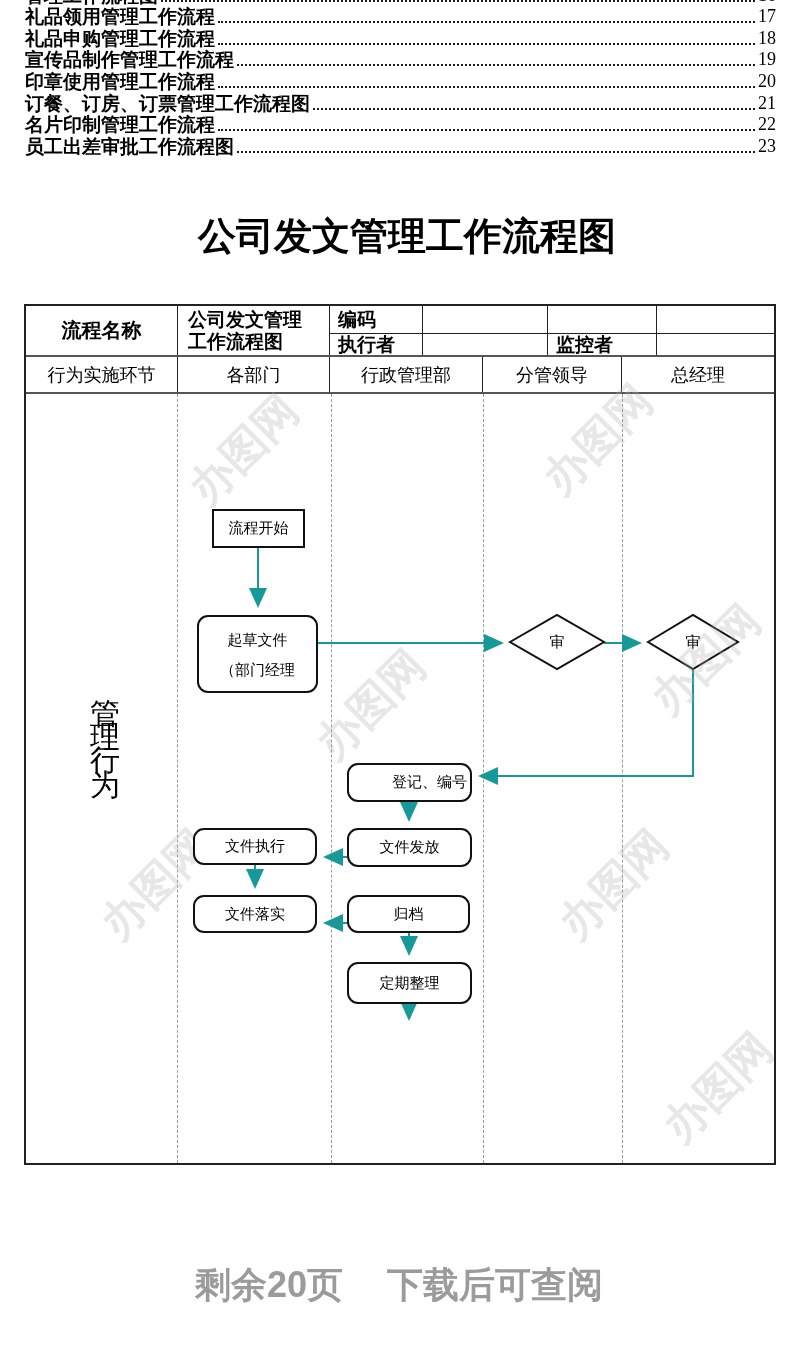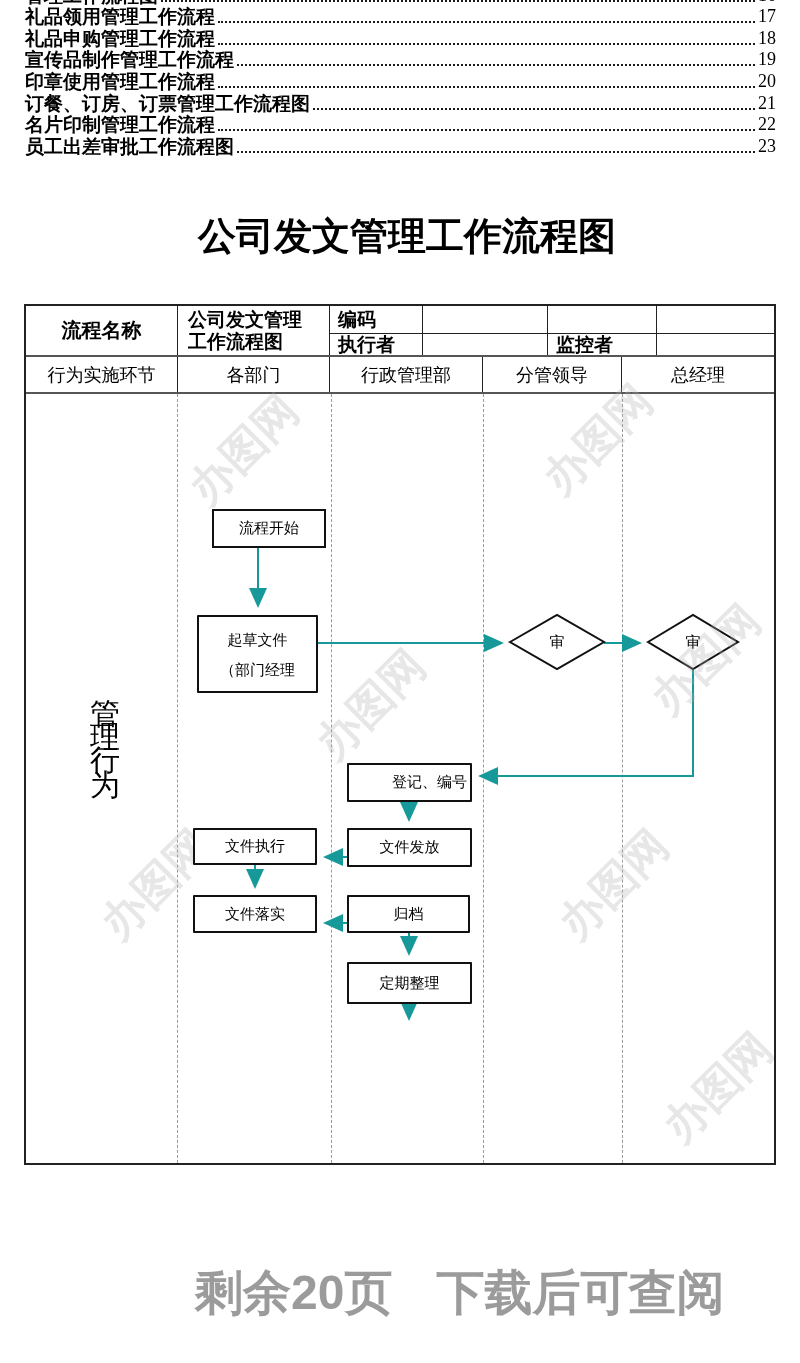--- a/index.html
+++ b/index.html
@@ -48,33 +48,33 @@
   .vlabel{
     position:absolute;left:58px;top:282px;height:230px;
     writing-mode:vertical-rl;text-orientation:upright;
     font-family:"Liberation Serif",serif;font-size:30px;letter-spacing:23px;
   }
   .node{
     position:absolute;box-sizing:border-box;border:2px solid #111;background:#fff;
     display:flex;align-items:center;justify-content:center;text-align:center;
     font-family:"Liberation Serif",serif;font-size:15px;z-index:3;
   }
-  .rnd{border-radius:1px;}
+  .rnd{border-radius:11px;}
   .node.multi{display:block;overflow:hidden;padding-top:8px;line-height:30px;}
   .dlabel{position:absolute;width:30px;text-align:center;font-family:"Liberation Serif",serif;font-size:15px;z-index:4;}
   
   .wm{
     position:absolute;font-family:"Liberation Sans",sans-serif;font-weight:bold;font-size:44px;
     color:rgba(175,175,175,0.30);transform:rotate(-45deg);transform-origin:center;white-space:nowrap;z-index:1;
     pointer-events:none;
   }
   
   .footer{
     position:absolute;left:195px;top:1261px;
-    font-family:"Liberation Sans",sans-serif;font-weight:bold;font-size:48px;color:#9b9b9b;white-space:nowrap;
+    font-family:"Liberation Sans",sans-serif;font-weight:bold;font-size:36px;color:#9b9b9b;white-space:nowrap;
   }
   .footer .gap{margin-left:44px;}
 </style>
 </head>
 <body>
 
 <div class="wm" style="left:178px;top:420px;">办图网</div>
 <div class="wm" style="left:532px;top:410px;">办图网</div>
 <div class="wm" style="left:640px;top:630px;">办图网</div>
 <div class="wm" style="left:305px;top:675px;">办图网</div>
@@ -184,21 +184,21 @@
         <line x1="321" y1="529" x2="299" y2="529" marker-end="url(#arr)"></line>
         <line x1="383" y1="539" x2="383" y2="560" marker-end="url(#arr)"></line>
         <line x1="383" y1="606" x2="383" y2="625" marker-end="url(#arr)"></line>
       </g>
       <g stroke="#111" stroke-width="2" fill="#ffffff">
         <polygon points="484,248 531,221 578,248 531,275"></polygon>
         <polygon points="622,248 667,221 712,248 667,275"></polygon>
       </g>
     </svg>
 
-    <div class="node" style="left:186px;top:115px;width:114px;height:39px;">流程开始</div>
+    <div class="node" style="left:186px;top:115px;width:93px;height:39px;">流程开始</div>
 
     <div class="node rnd multi" style="left:171px;top:221px;width:121px;height:78px;">
       <div>起草文件</div>
       <div>（部门经理</div>
       <div>审核）</div>
     </div>
 
     <span class="dlabel" style="left:516px;top:239px;">审</span>
     <span class="dlabel" style="left:652px;top:239px;">审</span>
 

